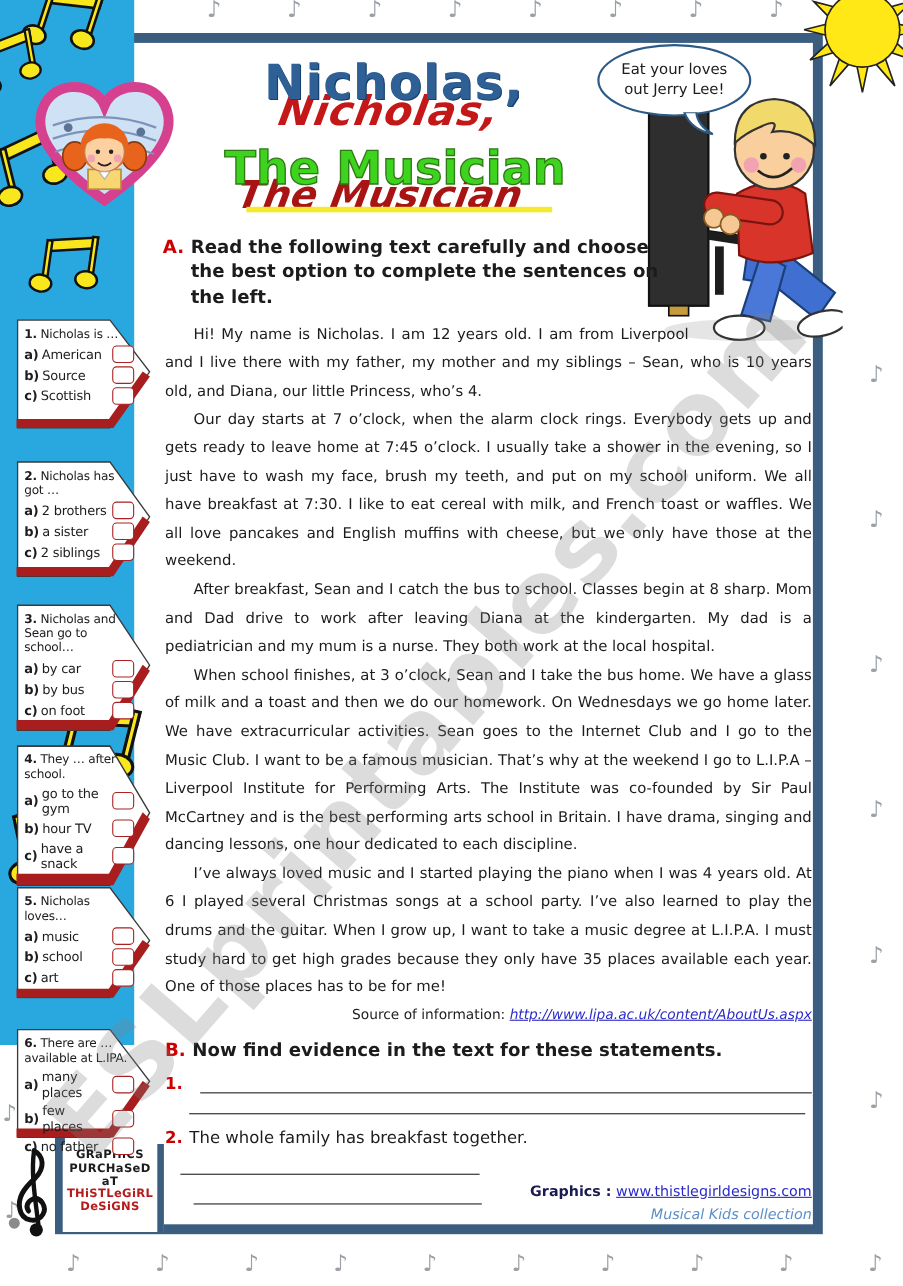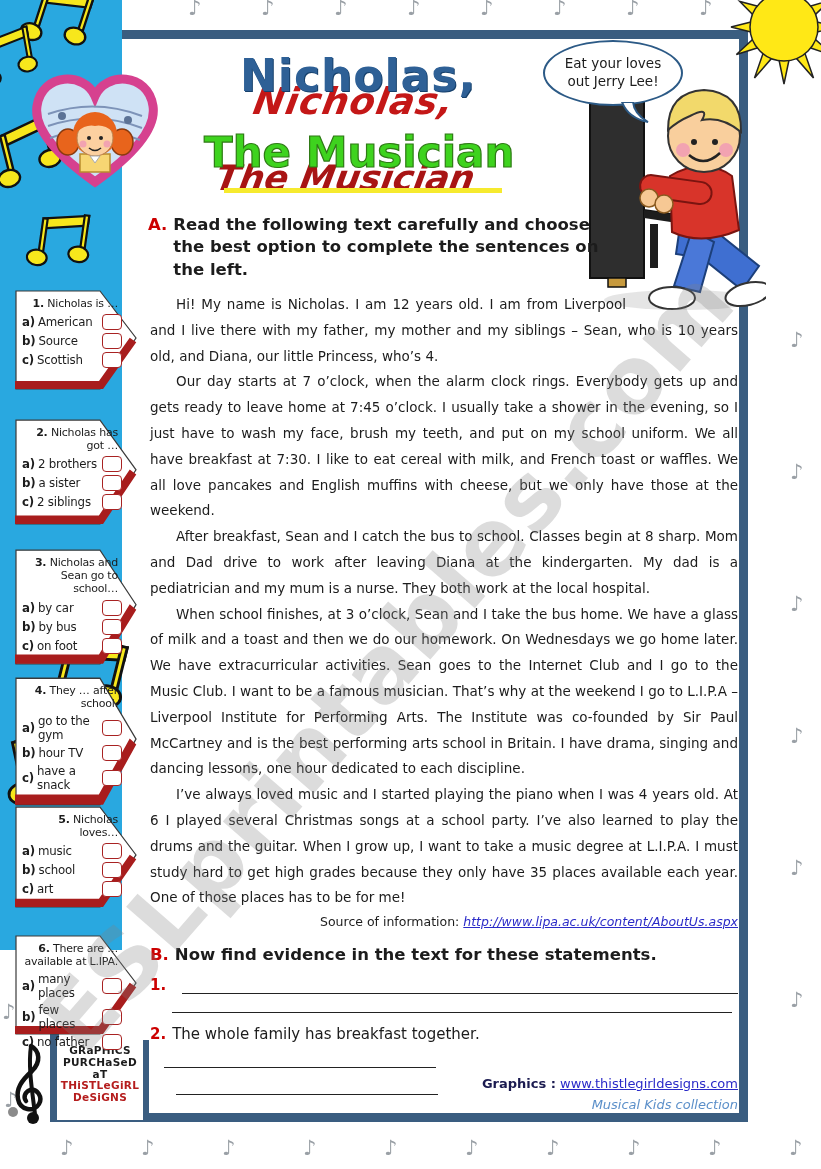--- a/index.html
+++ b/index.html
@@ -44,21 +44,21 @@
   .secB{margin-top:16px;display:flex;gap:6px;font-weight:bold;font-size:16.5px;}
   .ev-item{margin-top:12px;display:flex;align-items:flex-end;font-size:15px;gap:6px;}
   .ev-line{flex:1;border-bottom:1.6px solid #222;margin-left:10px;height:1.05em;}
   .cont-line{margin-top:18px;margin-left:22px;width:560px;border-bottom:1.6px solid #222;height:0;}
   .ans-line1{margin-top:24px;margin-left:14px;width:272px;border-bottom:1.6px solid #222;height:0;}
   .ans-line2{margin-top:26px;margin-left:26px;width:262px;border-bottom:1.6px solid #222;height:0;}
   
   .qbox{position:absolute;left:14px;width:126px;z-index:6;}
   .qbox svg.shape{position:absolute;inset:0;width:100%;height:100%;}
   .qcontent{position:relative;padding:7px 18px 6px 8px;}
-  .qstem{font-size:11px;line-height:1.2;margin-bottom:4px;letter-spacing:-0.2px;padding-right:4px;text-align:right;}
+  .qstem{font-size:11px;line-height:1.2;margin-bottom:4px;letter-spacing:-0.2px;padding-right:4px;}
   .qnum{font-weight:bold;}
   .qopt{display:flex;align-items:center;margin-top:3px;font-size:11.8px;letter-spacing:-0.2px;gap:3px;}
   .qkey{font-weight:bold;}
   .qcheck{margin-left:auto;width:18px;height:14px;border:1.6px solid #a82222;border-radius:4px;background:#fff;flex:none;}
   
   .credits{position:absolute;right:83px;top:1076px;z-index:5;font-size:13px;}
   .credits .glabel{color:#1b1b50;font-weight:bold;}
   .credits .glink{color:#2a2ac8;text-decoration:underline;}
   .collection{position:absolute;right:83px;top:1097px;z-index:5;font-size:13px;font-style:italic;color:#5b8fc9;}
   .logo{position:absolute;left:57px;top:1040px;width:92px;height:80px;background:#fff;

